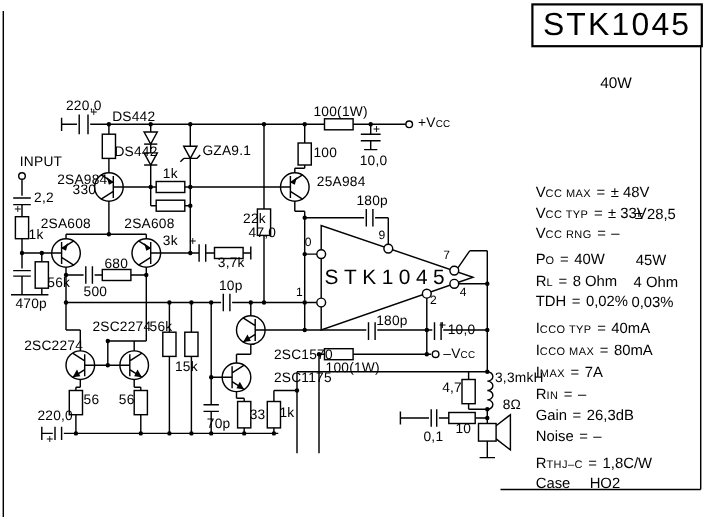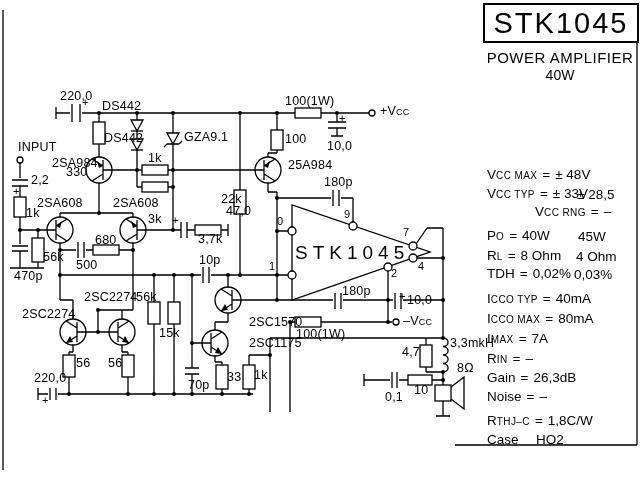--- a/index.html
+++ b/index.html
@@ -268,28 +268,27 @@
       <div class="sch-label" style="left: 402px; top: 346px;">4,7</div>
       <div class="sch-label" style="left: 450px; top: 337px;">3,3mkH</div>
       <div class="sch-label" style="left: 457px; top: 362px;">8Ω</div>
       <div class="sch-label" style="left: 385px; top: 391px;">0,1</div>
       <div class="sch-label" style="left: 414px; top: 384px;">10</div>
     </div>
 
   <div class="title-box">
     <span class="title-text">STK1045</span>
   </div>
-  <div class="subtitle">POWER AMPLIFIER</div>
   <div class="subtitle2">40W</div>
 
   <div>
       <div class="spec-row" style="top: 167px;"><span class="sb">V</span><span class="ss">CC MAX</span><span class="se">=</span><span class="sv">± 48V</span></div>
       <div class="spec-row" style="top: 186px;"><span class="sb">V</span><span class="ss">CC TYP</span><span class="se">=</span><span class="sv">± 33V</span></div>
       <div class="spec-alt" style="top: 187px; left: 577px; text-align: center;">± 28,5</div>
-      <div class="spec-row" style="top: 204px; margin-left: 48px;"><span class="sb">V</span><span class="ss">CC RNG</span><span class="se">=</span><span class="sv">–</span></div>
+      <div class="spec-row" style="top: 204px;"><span class="sb">V</span><span class="ss">CC RNG</span><span class="se">=</span><span class="sv">–</span></div>
       <div class="spec-row" style="top: 228px;"><span class="sb">P</span><span class="ss">O</span><span class="se">=</span><span class="sv">40W</span></div>
       <div class="spec-alt" style="top: 229px; left: 578px;">45W</div>
       <div class="spec-row" style="top: 248px;"><span class="sb">R</span><span class="ss">L</span><span class="se">=</span><span class="sv">8 Ohm</span></div>
       <div class="spec-alt" style="top: 249px; left: 576px;">4 Ohm</div>
       <div class="spec-row" style="top: 266px;"><span class="sb">TDH</span><span class="se">=</span><span class="sv">0,02%</span></div>
       <div class="spec-alt" style="top: 267px; left: 574px;">0,03%</div>
       <div class="spec-row" style="top: 291px;"><span class="sb">I</span><span class="ss">CCO TYP</span><span class="se">=</span><span class="sv">40mA</span></div>
       <div class="spec-row" style="top: 311px;"><span class="sb">I</span><span class="ss">CCO MAX</span><span class="se">=</span><span class="sv">80mA</span></div>
       <div class="spec-row" style="top: 331px;"><span class="sb">I</span><span class="ss">MAX</span><span class="se">=</span><span class="sv">7A</span></div>
       <div class="spec-row" style="top: 351px;"><span class="sb">R</span><span class="ss">IN</span><span class="se">=</span><span class="sv">–</span></div>

